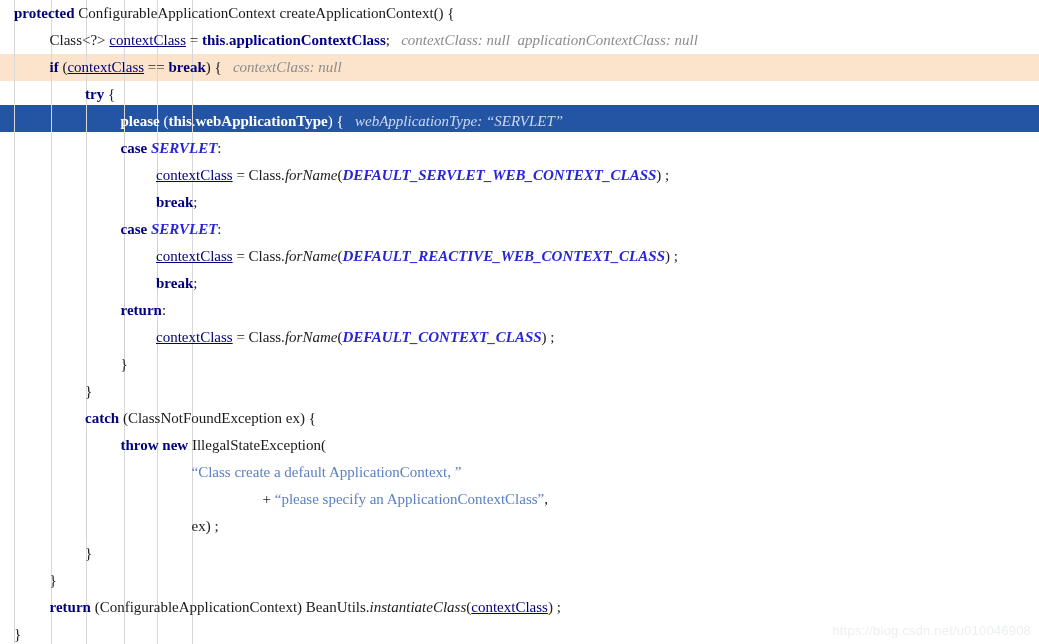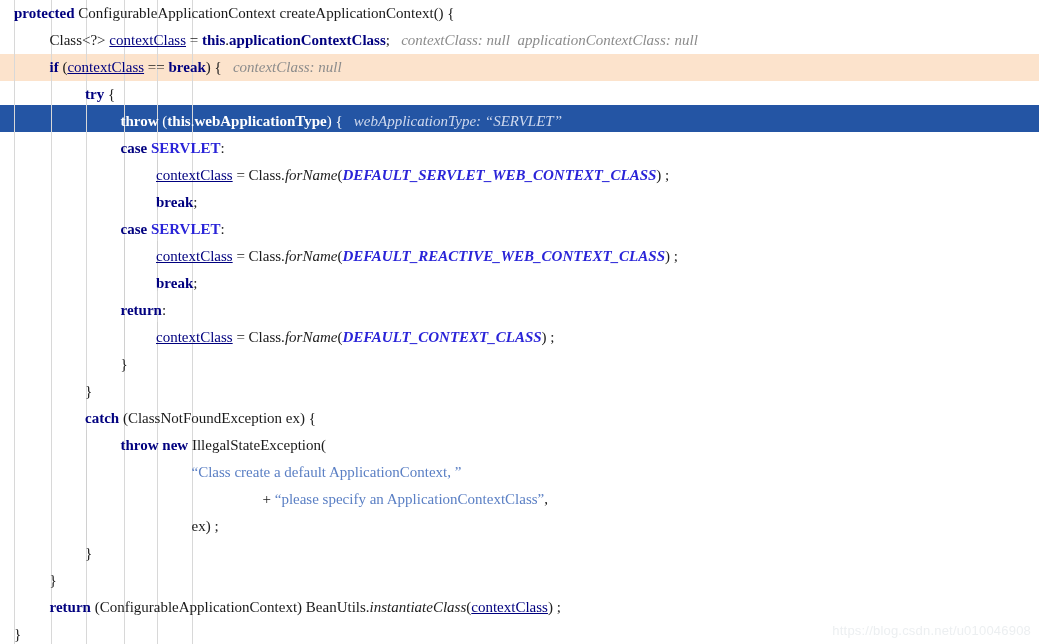--- a/index.html
+++ b/index.html
@@ -68,21 +68,21 @@
     font-family: "Liberation Serif", "DejaVu Serif", serif;
   }
 
   
   .kw      { color: #00007f; font-weight: bold; }
   .plain   { color: #1a1a1a; }
   .field   { color: #00007f; text-decoration: underline; }
   .fieldb  { color: #00007f; font-weight: bold; }
   .method  { color: #202020; font-style: italic; }
   .const   { color: #2a24d8; font-weight: bold; font-style: italic; }
-  .enumc   { color: #2a24d8; font-weight: bold; }
+  .enumc   { color: #2a24d8; font-weight: bold; font-style: italic; }
   .str     { color: #5a7fc4; }
   .punc    { color: #202020; }
   .hint    { color: #8c8c8c; font-style: italic; }
 
   
   .line.sel .kw,
   .line.sel .plain,
   .line.sel .punc,
   .line.sel .field,
   .line.sel .fieldb { color: #ffffff; }
@@ -117,21 +117,21 @@
       <div class="guide" style="left: 124px;"></div>
       <div class="guide" style="left: 157px;"></div>
       <div class="guide" style="left: 192px;"></div>
     </div>
 
   <div class="code" id="code">
       <div class="line"><span style="display: inline-block; width: 14px;"></span><span class="kw">protected</span><span class="plain"> ConfigurableApplicationContext createApplicationContext</span><span class="punc">() {</span></div>
       <div class="line"><span style="display: inline-block; width: 49.5px;"></span><span class="plain">Class&lt;?&gt; </span><span class="field">contextClass</span><span class="plain"> = </span><span class="kw">this</span><span class="punc">.</span><span class="fieldb">applicationContextClass</span><span class="punc">;</span><span class="hint">   contextClass: null  applicationContextClass: null</span></div>
       <div class="line"><span style="display: inline-block; width: 49.5px;"></span><span class="kw">if</span><span class="plain"> (</span><span class="field">contextClass</span><span class="plain"> == </span><span class="kw">break</span><span class="punc">) {</span><span class="hint">   contextClass: null</span></div>
       <div class="line"><span style="display: inline-block; width: 85px;"></span><span class="kw">try</span><span class="punc"> {</span></div>
-      <div class="line sel"><span style="display: inline-block; width: 120.5px;"></span><span class="kw">throw</span><span class="plain"> (</span><span class="kw">this</span><span class="punc">.</span><span class="fieldb">webApplicationType</span><span class="punc">) {</span><span class="hint">   webApplicationType: “SERVLET”</span></div>
+      <div class="line sel"><span style="display: inline-block; width: 120.5px;"></span><span class="kw">please</span><span class="plain"> (</span><span class="kw">this</span><span class="punc">.</span><span class="fieldb">webApplicationType</span><span class="punc">) {</span><span class="hint">   webApplicationType: “SERVLET”</span></div>
       <div class="line"><span style="display: inline-block; width: 120.5px;"></span><span class="kw">case</span><span class="plain"> </span><span class="enumc">SERVLET</span><span class="punc">:</span></div>
       <div class="line"><span style="display: inline-block; width: 156px;"></span><span class="field">contextClass</span><span class="plain"> = Class.</span><span class="method">forName</span><span class="punc">(</span><span class="const">DEFAULT_SERVLET_WEB_CONTEXT_CLASS</span><span class="punc">) ;</span></div>
       <div class="line"><span style="display: inline-block; width: 156px;"></span><span class="kw">break</span><span class="punc">;</span></div>
       <div class="line"><span style="display: inline-block; width: 120.5px;"></span><span class="kw">case</span><span class="plain"> </span><span class="enumc">SERVLET</span><span class="punc">:</span></div>
       <div class="line"><span style="display: inline-block; width: 156px;"></span><span class="field">contextClass</span><span class="plain"> = Class.</span><span class="method">forName</span><span class="punc">(</span><span class="const">DEFAULT_REACTIVE_WEB_CONTEXT_CLASS</span><span class="punc">) ;</span></div>
       <div class="line"><span style="display: inline-block; width: 156px;"></span><span class="kw">break</span><span class="punc">;</span></div>
       <div class="line"><span style="display: inline-block; width: 120.5px;"></span><span class="kw">return</span><span class="punc">:</span></div>
       <div class="line"><span style="display: inline-block; width: 156px;"></span><span class="field">contextClass</span><span class="plain"> = Class.</span><span class="method">forName</span><span class="punc">(</span><span class="const">DEFAULT_CONTEXT_CLASS</span><span class="punc">) ;</span></div>
       <div class="line"><span style="display: inline-block; width: 120.5px;"></span><span class="punc">}</span></div>
       <div class="line"><span style="display: inline-block; width: 85px;"></span><span class="punc">}</span></div>

